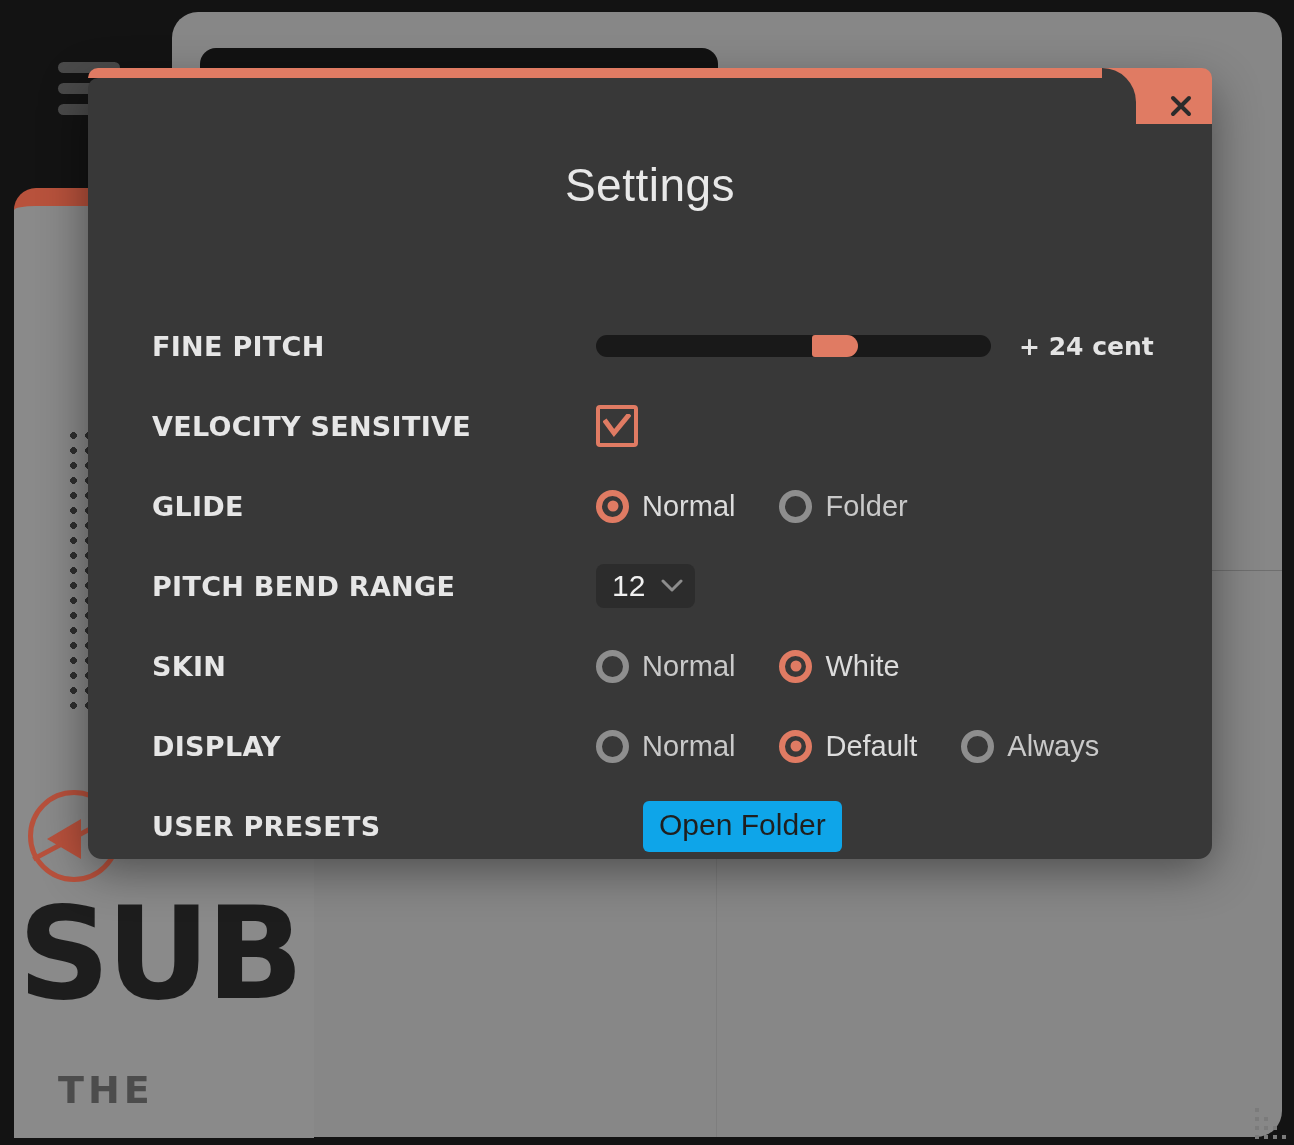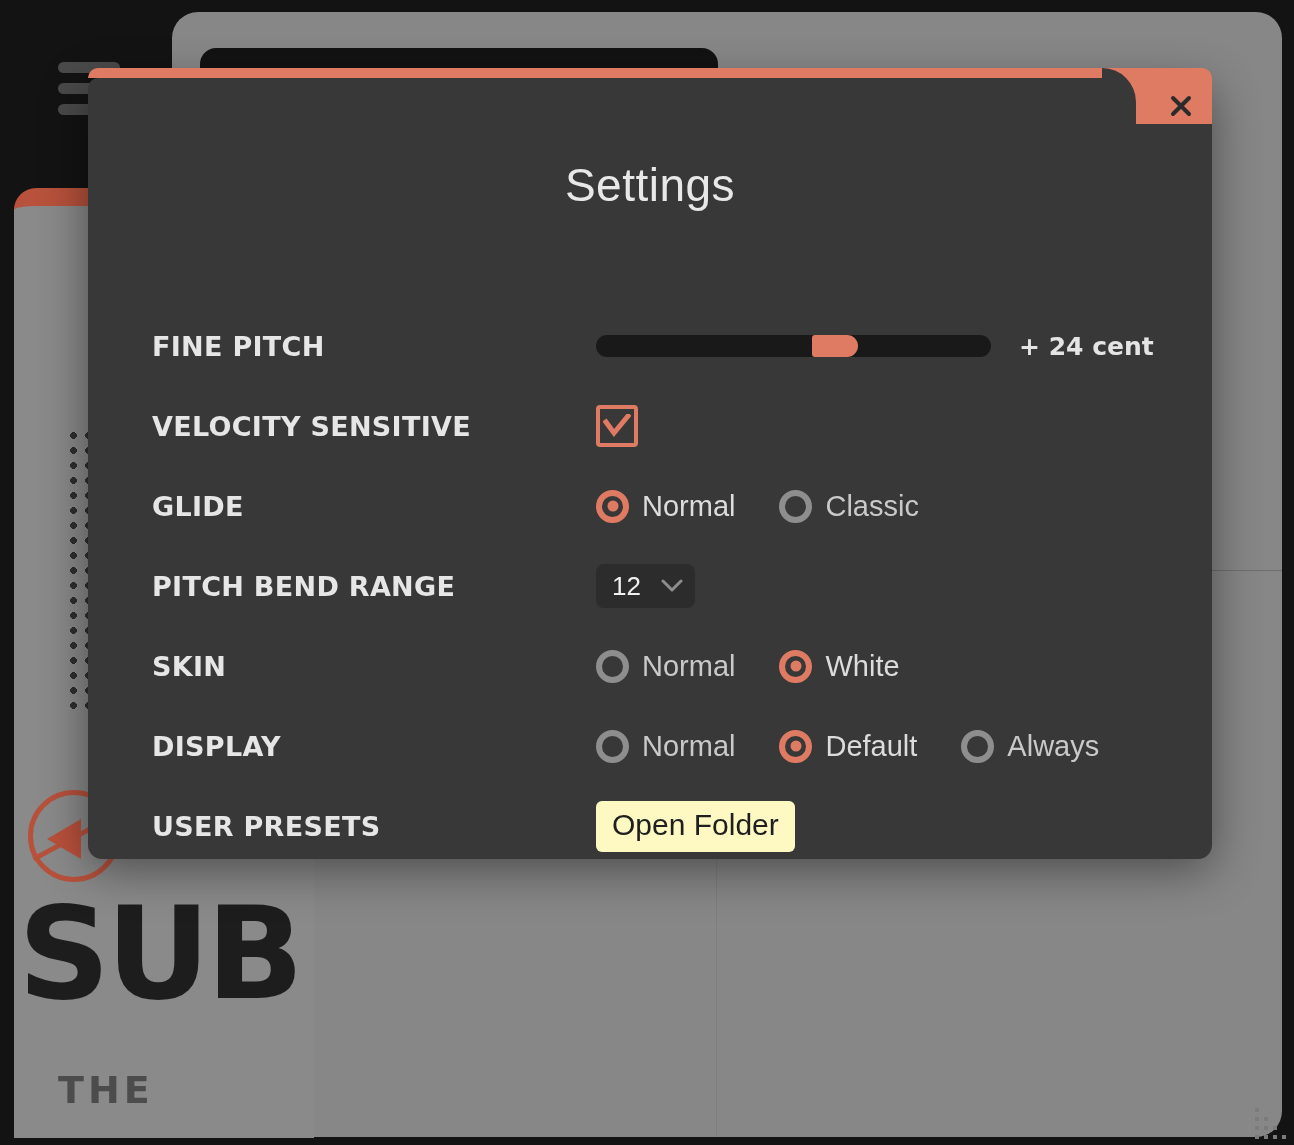--- a/index.html
+++ b/index.html
@@ -355,35 +355,36 @@
     height: 44px;
     background: #2c2c2c;
     border-radius: 8px;
     display: flex;
     align-items: center;
     justify-content: space-between;
     padding: 0 12px 0 16px;
     cursor: pointer;
   }
   .select-value {
-    font-size: 26px;
+    font-size: 30px;
     color: #f0f0f0;
   }
   .select-chevron { display: block; }
 
   
   .action-btn {
-    background: #fef9c3;
+    background: #0ea5e9;
     border: none;
     border-radius: 6px;
     padding: 7px 16px 10px;
     font-size: 30px;
     color: #1f1f1f;
     font-family: "Liberation Sans", sans-serif;
     cursor: pointer;
+    margin-left: 47px;
   }
 </style>
 </head>
 <body>
 
 <div id="stage">
 
   <div class="bg-window"></div>
   <div class="bg-display"></div>
   <div class="bg-vline"></div>
@@ -454,21 +455,21 @@
       <div class="row">
         <div class="row-label">GLIDE</div>
         <div class="row-control">
           <div class="radio-group">
             <div class="radio-opt selected">
               <span class="radio-dot"></span>
               <span class="radio-label">Normal</span>
             </div>
             <div class="radio-opt">
               <span class="radio-dot"></span>
-              <span class="radio-label">Classic</span>
+              <span class="radio-label">Folder</span>
             </div>
           </div>
         </div>
       </div>
 
       <div class="row">
         <div class="row-label">PITCH BEND RANGE</div>
         <div class="row-control">
           <div class="select">
             <span class="select-value">12</span>

